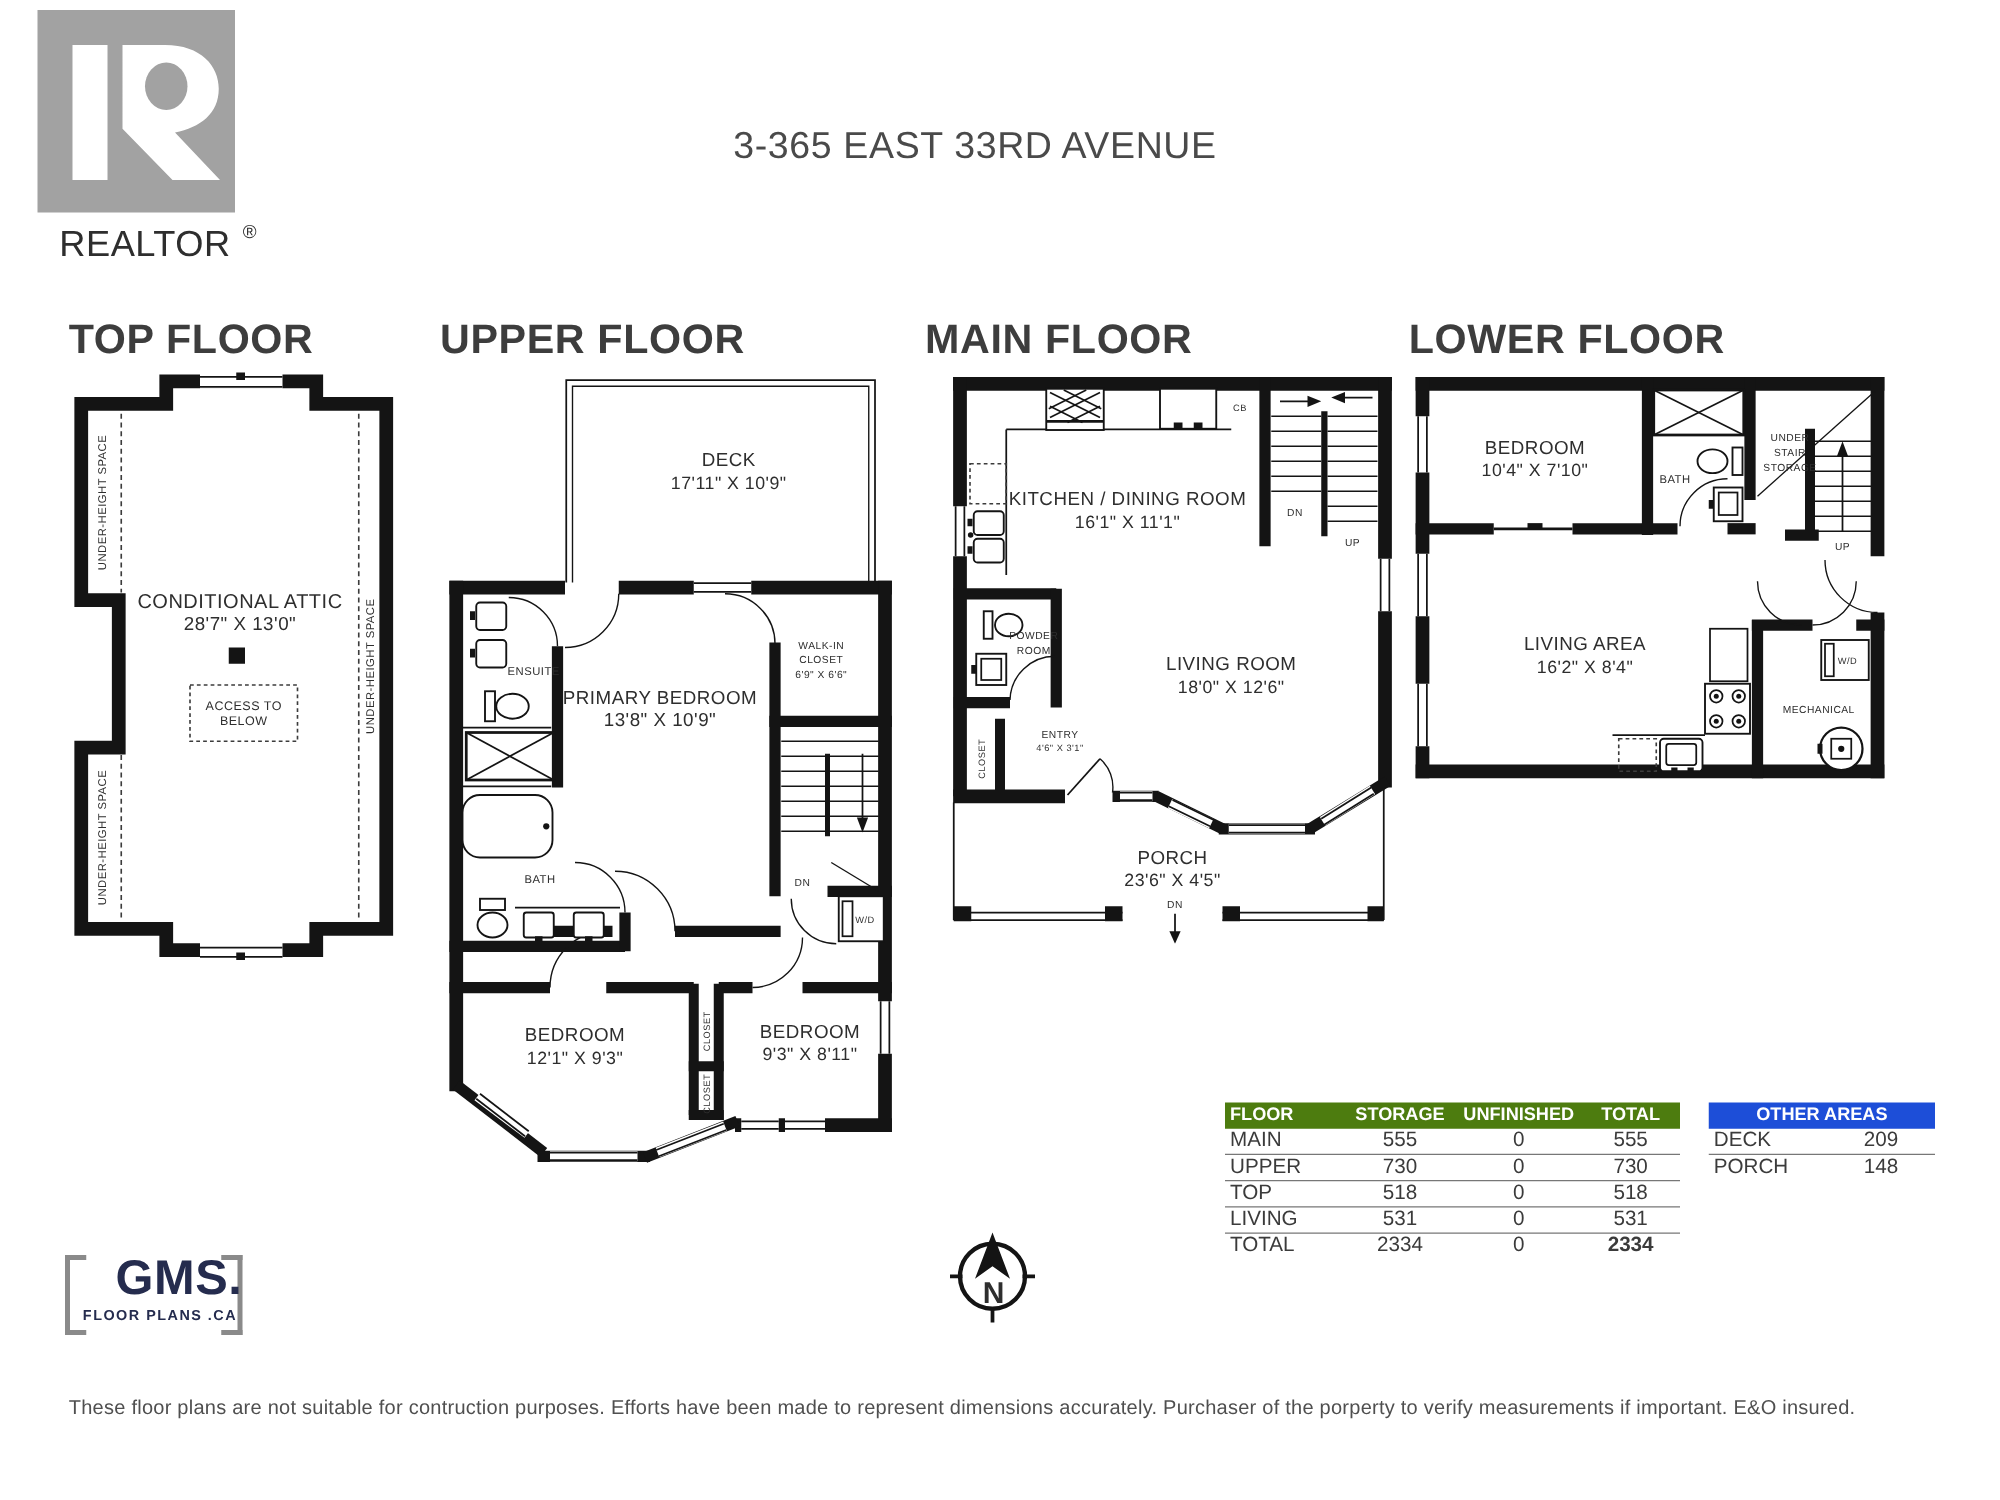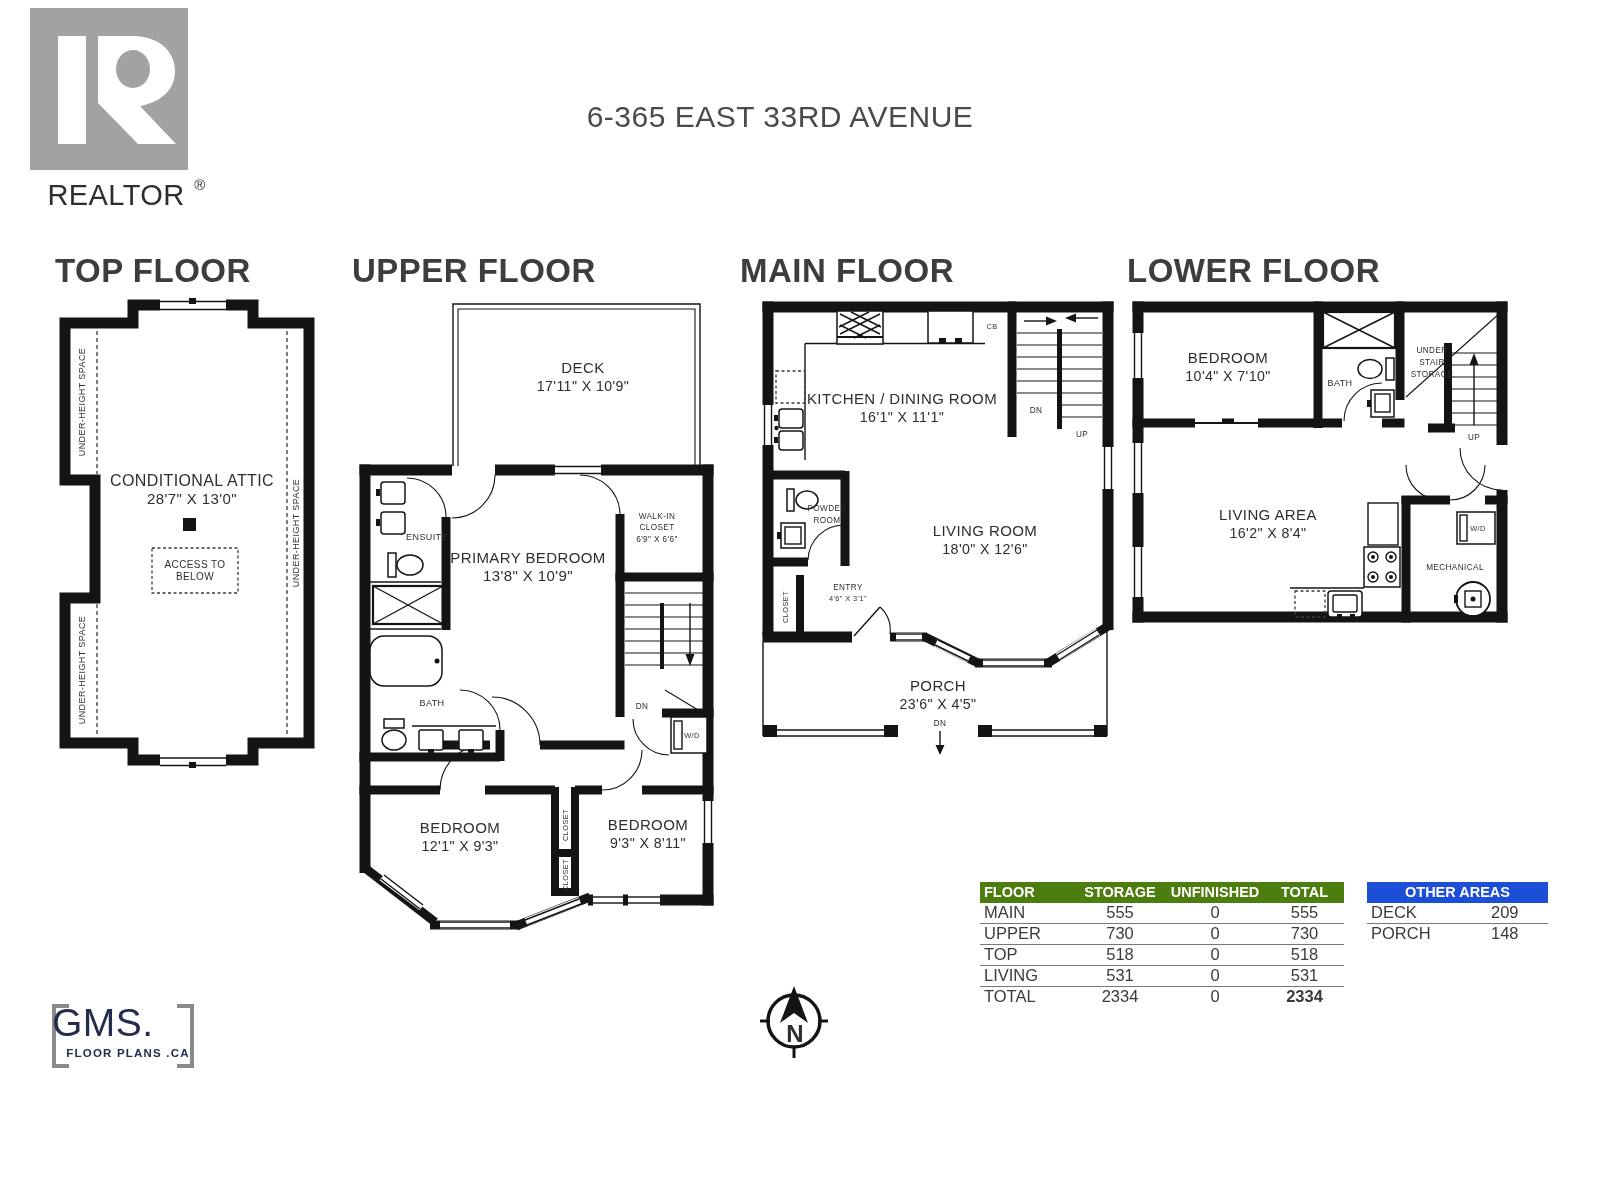--- a/index.html
+++ b/index.html
@@ -38,43 +38,43 @@
   .oth-head{background:#1d4ed8;color:#fff;font-weight:bold;font-size:14.5px;height:21px;
             line-height:21px;text-align:center;}
   .oth-row{display:grid;grid-template-columns:120px 61px;height:20px;line-height:19px;}
   .oth-row.first{border-bottom:1.5px solid #777;}
   .bold{font-weight:bold;}
   
   #gms{left:52px;top:1000px;width:142px;height:74px;}
   .gms-brk{position:absolute;top:4px;width:13px;height:56px;}
   .gms-brk.l{left:0;border-left:4px solid #8a8a8a;border-top:4px solid #8a8a8a;border-bottom:4px solid #8a8a8a;}
   .gms-brk.r{right:0;border-right:4px solid #8a8a8a;border-top:4px solid #8a8a8a;border-bottom:4px solid #8a8a8a;}
-  #gms-name{position:absolute;left:0;right:0;top:1px;text-align:left;font-size:39px;line-height:44px;
-            font-weight:normal;color:#252c4e;letter-spacing:0.5px;}
+  #gms-name{position:absolute;left:0;right:0;top:1px;text-align:right;font-size:39px;line-height:44px;
+            font-weight:bold;color:#252c4e;letter-spacing:0.5px;}
   #gms-tag{position:absolute;left:0;right:0;top:47px;text-align:center;font-size:11.5px;font-weight:bold;
            color:#252c4e;letter-spacing:1.2px;margin-left:10px;}
   #disclaimer{left:55px;top:1118px;width:1500px;font-size:16px;color:#4f4f4f;letter-spacing:0.2px;}
 </style>
 </head>
 <body>
 
 <div id="page">
 
   <svg class="abs" style="left:28px;top:8px;" width="185" height="205" viewBox="0 0 185 205">
     <rect x="2" y="0" width="158" height="162" fill="#a2a2a2"></rect>
     <g>
       <rect x="30" y="28" width="28" height="108" fill="#fff"></rect>
       <path d="M 70 28 H 104 C 133 28 147 45 147 63 C 147 83 132 94 112 98 L 148 136 H 110 L 70 95 Z" fill="#fff"></path>
       <ellipse cx="105" cy="61" rx="17" ry="19" fill="#a2a2a2"></ellipse>
     </g>
     <text x="88" y="197" font-size="29" fill="#9b9b9b" letter-spacing="4">REALTOR</text>
     <text x="172" y="182" font-size="15" fill="#9b9b9b">®</text>
   </svg>
 
-  <div class="abs" id="main-title">6-365 EAST 33RD AVENUE</div>
+  <div class="abs" id="main-title">3-365 EAST 33RD AVENUE</div>
 
   <div class="abs floor-title" style="left:55px;">TOP FLOOR</div>
   <div class="abs floor-title" style="left:352px;">UPPER FLOOR</div>
   <div class="abs floor-title" style="left:740px;">MAIN FLOOR</div>
   <div class="abs floor-title" style="left:1127px;">LOWER FLOOR</div>
 
   <svg class="abs" style="left:40px;top:285px;" width="300" height="500" viewBox="0 0 300 500">
     <g>
       <path class="wall" fill="#fff" d="M 25 38 H 93 V 20 H 213 V 38 H 269 V 458 H 213 V 475 H 93 V 458 H 25 V 313 H 55 V 195 H 25 Z"></path>
     </g>
@@ -536,14 +536,15 @@
     <text x="35" y="60" font-size="24" font-weight="bold" fill="#141414">N</text>
   </svg>
 
   <div class="abs" id="gms">
     <span class="gms-brk l"></span>
     <span class="gms-brk r"></span>
     <div id="gms-name">GMS.</div>
     <div id="gms-tag">FLOOR PLANS .CA</div>
   </div>
 
+  <div class="abs" id="disclaimer">These floor plans are not suitable for contruction purposes. Efforts have been made to represent dimensions accurately. Purchaser of the porperty to verify measurements if important. E&amp;O insured.</div>
 
 </div>
 
 </body></html>

